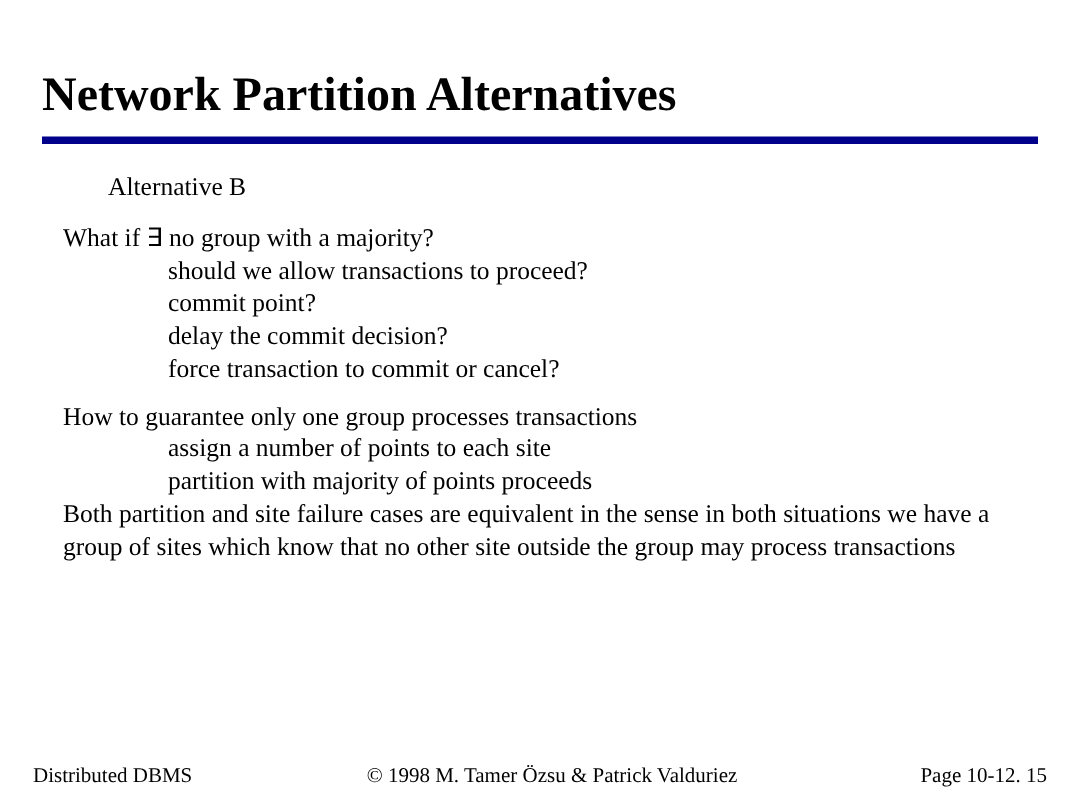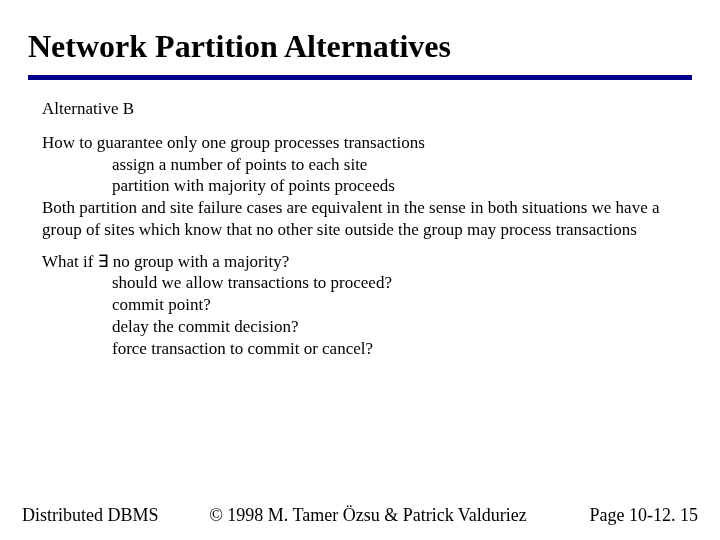--- a/index.html
+++ b/index.html
@@ -1,51 +1,51 @@
 <!DOCTYPE html>
 <html><head>
 <meta charset="utf-8">
 <style>
   * { margin: 0; padding: 0; box-sizing: border-box; }
   html, body { width: 720px; height: 540px; background: #fff; font-family: "Times New Roman", Times, serif; color: #000; }
-  .slide { width: 720px; height: 540px; position: relative; padding: 28px 28px 0 28px; }
+  .slide { width: 720px; height: 540px; position: relative; padding: 44px 28px 0 28px; }
   .title { font-size: 32px; font-weight: bold; padding-bottom: 6px; }
   .rule { border: none; border-top: 5px solid #00008b; margin-top: 4px; margin-bottom: 18px; }
   .content { padding-left: 14px; font-size: 17px; line-height: 1.28; }
-  .subhead { margin-bottom: 12px; }
+  .subhead { margin-bottom: 12px; margin-left: 30px; }
   .para { margin-bottom: 10px; }
   .indent { padding-left: 70px; }
-  .footer { position: absolute; left: 0; right: 0; bottom: 14px; width: 720px; padding: 0 22px; font-size: 18px; display: flex; justify-content: space-between; align-items: baseline; }
+  .footer { position: absolute; left: 0; right: 0; bottom: 14px; width: 720px; padding: 0 22px; font-size: 14px; display: flex; justify-content: space-between; align-items: baseline; }
   .footer .center { position: absolute; left: 16px; right: 0; text-align: center; }
 </style>
 </head>
 <body>
 
 <div class="slide">
 
   <div class="title">Network Partition Alternatives</div>
   <hr class="rule">
 
   <div class="content">
 
     <div class="subhead">Alternative B</div>
 
     <div class="para">
-      <div>How to guarantee only one group processes transactions</div>
-      <div class="indent">assign a number of points to each site</div>
-      <div class="indent">partition with majority of points proceeds</div>
-      <div>Both partition and site failure cases are equivalent in the sense in both situations we have a group of sites which know that no other site outside the group may process transactions</div>
-    </div>
-
-    <div class="para">
       <div>What if ∃ no group with a majority?</div>
       <div class="indent">should we allow transactions to proceed?</div>
       <div class="indent">commit point?</div>
       <div class="indent">delay the commit decision?</div>
       <div class="indent">force transaction to commit or cancel?</div>
+    </div>
+
+    <div class="para">
+      <div>How to guarantee only one group processes transactions</div>
+      <div class="indent">assign a number of points to each site</div>
+      <div class="indent">partition with majority of points proceeds</div>
+      <div>Both partition and site failure cases are equivalent in the sense in both situations we have a group of sites which know that no other site outside the group may process transactions</div>
     </div>
 
   </div>
 
   <div class="footer">
     <span>Distributed DBMS</span>
     <span class="center">© 1998 M. Tamer Özsu &amp; Patrick Valduriez</span>
     <span>Page 10-12. 15</span>
   </div>
 

